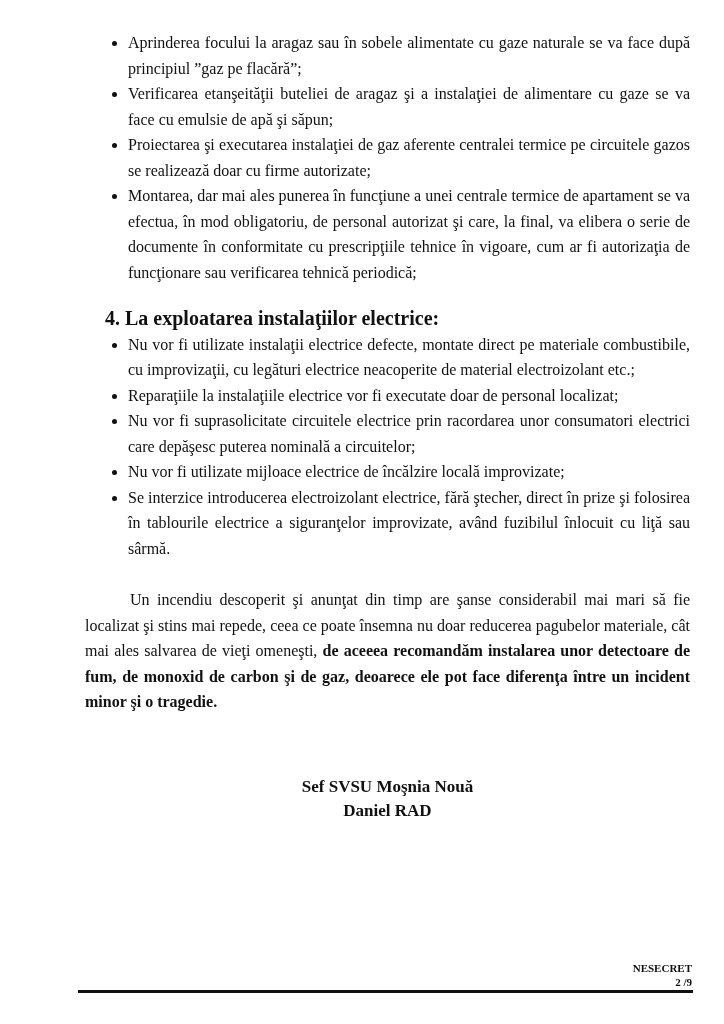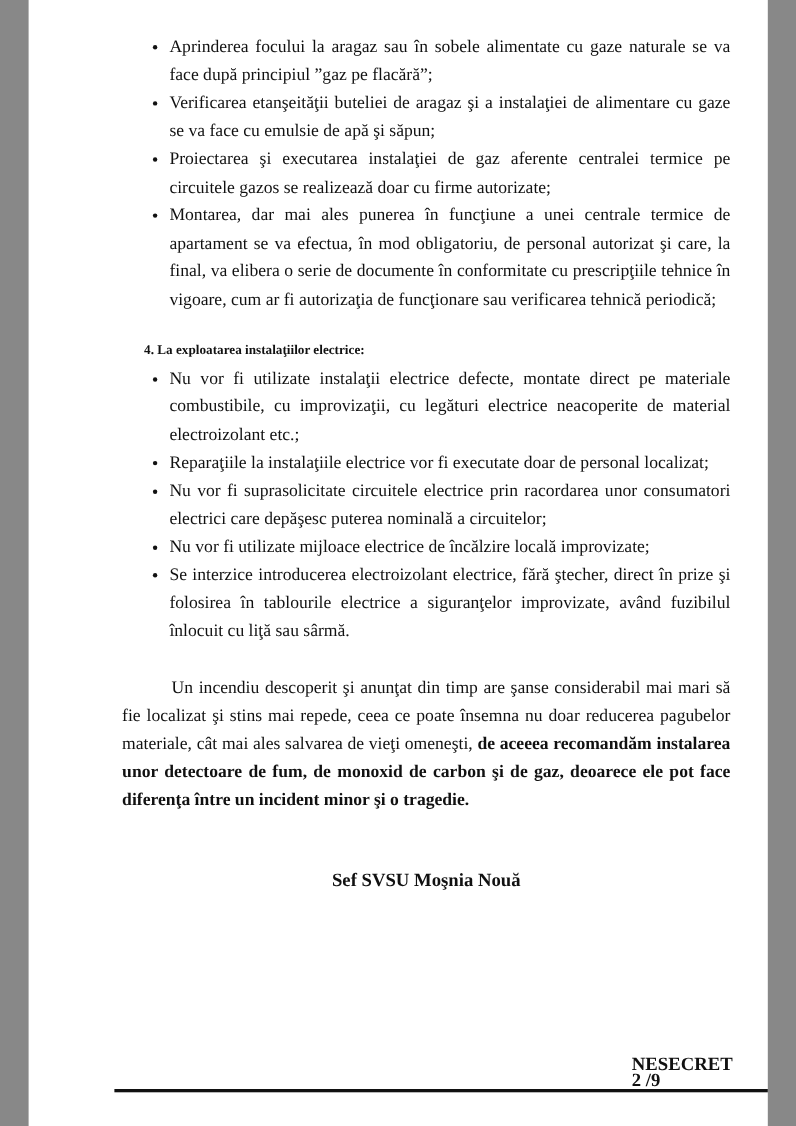--- a/index.html
+++ b/index.html
@@ -1,18 +1,18 @@
 <!DOCTYPE html>
 <html><head>
 <meta charset="utf-8">
 <style>
   html, body { margin: 0; padding: 0; background: #888; }
   .page {
     position: relative;
-    width: 672px;
+    width: 724px;
     height: 1024px;
     margin: 0 auto;
     background: #ffffff;
     box-sizing: border-box;
     padding: 30px 34px 0 85px;
     font-family: "Liberation Serif", "DejaVu Serif", serif;
     font-size: 16px;
     line-height: 25.5px;
     color: #111111;
     overflow: hidden;
@@ -21,42 +21,43 @@
     margin: 0;
     padding: 0 0 0 43px;
     list-style: disc outside;
   }
   ul.bullets li {
     text-align: justify;
   }
   .section-heading {
     font-weight: bold;
     margin: 21px 0 0 20px;
-    font-size: 12px;
+    font-size: 20px;
     line-height: 25.5px;
   }
   .closing {
     margin: 26px 0 0 0;
     text-indent: 45px;
     text-align: justify;
   }
   .closing .bold-part { font-weight: bold; }
   .signature {
-    margin-top: 48px;
+    margin-top: 60px;
     text-align: center;
     font-weight: bold;
     font-size: 17px;
     line-height: 24px;
   }
   .footer-text {
     position: absolute;
     right: 32px;
     bottom: 35px;
+    text-align: right;
     font-weight: bold;
-    font-size: 17px;
+    font-size: 11px;
     line-height: 14px;
     color: #111111;
   }
   .footer-rule {
     position: absolute;
     left: 78px;
     bottom: 31px;
     width: 615px;
     height: 0;
     border-top: 3px solid #111111;
@@ -81,20 +82,21 @@
     <li>Reparaţiile la instalaţiile electrice vor fi executate doar de personal localizat;</li>
     <li>Nu vor fi suprasolicitate circuitele electrice prin racordarea unor consumatori electrici care depăşesc puterea nominală a circuitelor;</li>
     <li>Nu vor fi utilizate mijloace electrice de încălzire locală improvizate;</li>
     <li>Se interzice introducerea electroizolant electrice, fără ştecher, direct în prize şi folosirea în tablourile electrice a siguranţelor improvizate, având fuzibilul înlocuit cu liţă sau sârmă.</li>
   </ul>
 
   <p class="closing"><span>Un incendiu descoperit şi anunţat din timp are şanse considerabil mai mari să fie localizat şi stins mai repede, ceea ce poate însemna nu doar reducerea pagubelor materiale, cât mai ales salvarea de vieţi omeneşti, </span><span class="bold-part">de aceeea recomandăm instalarea unor detectoare de fum, de monoxid de carbon şi de gaz, deoarece ele pot face diferenţa între un incident minor şi o tragedie.</span></p>
 
   <div class="signature">
     <div>Sef SVSU Moşnia Nouă</div>
+    <div>Daniel RAD</div>
   </div>
 
   <div class="footer-text">
     <div>NESECRET</div>
     <div>2 /9</div>
   </div>
   <div class="footer-rule"></div>
 
 </div>
 

